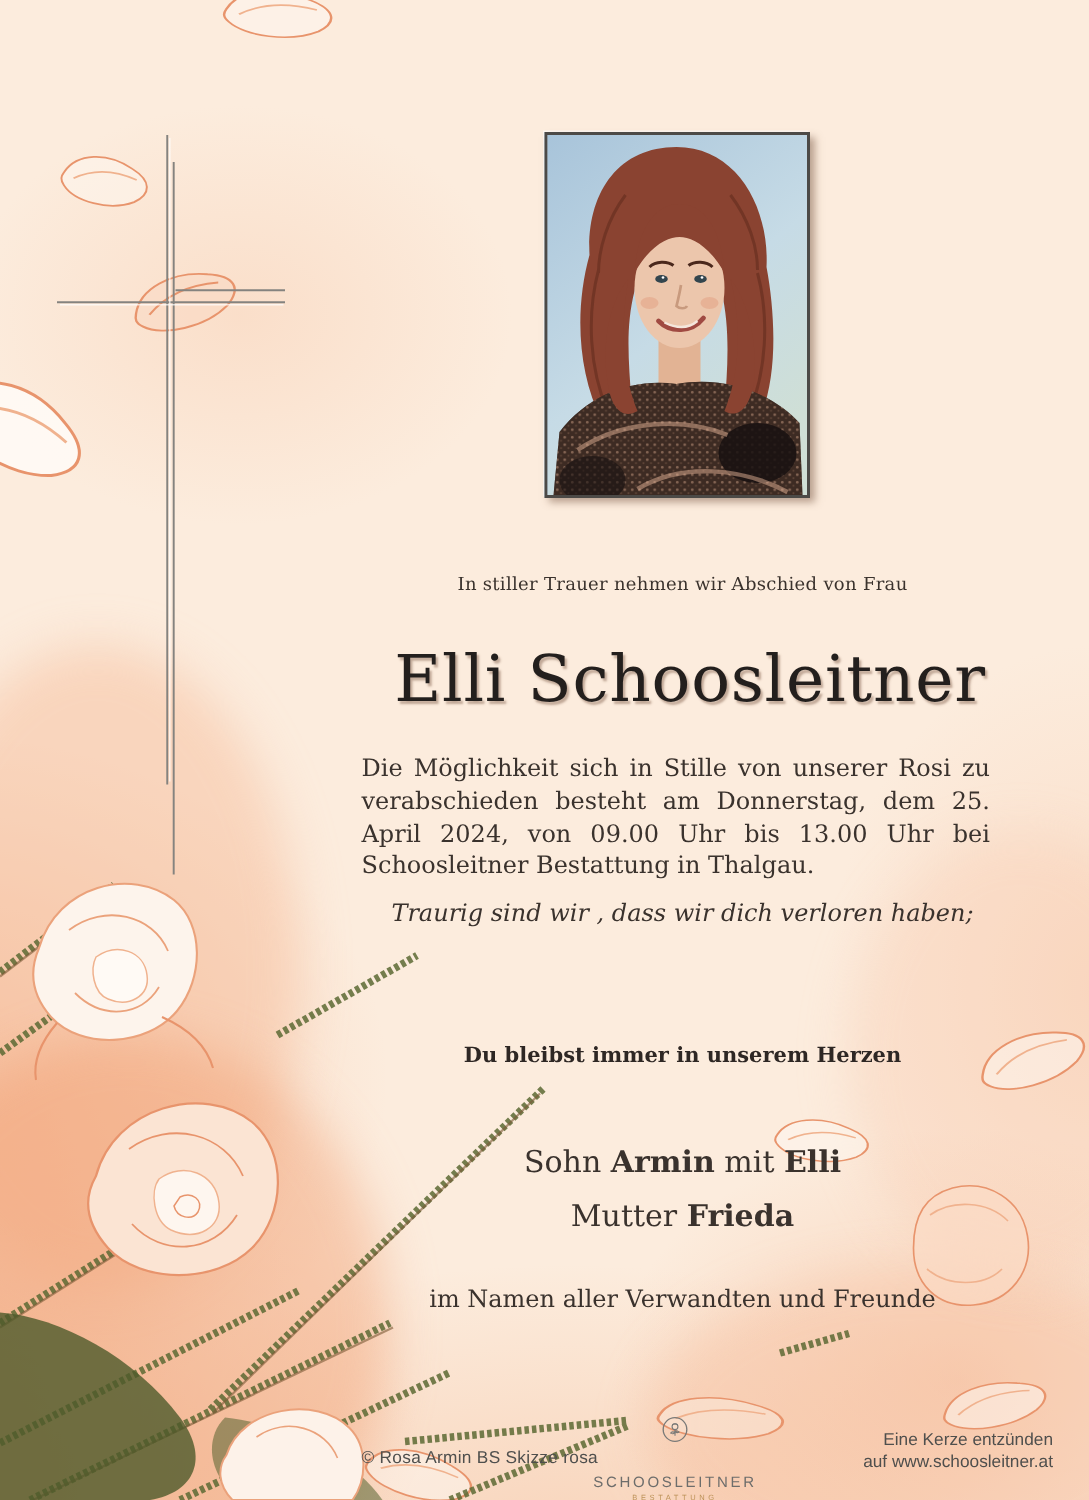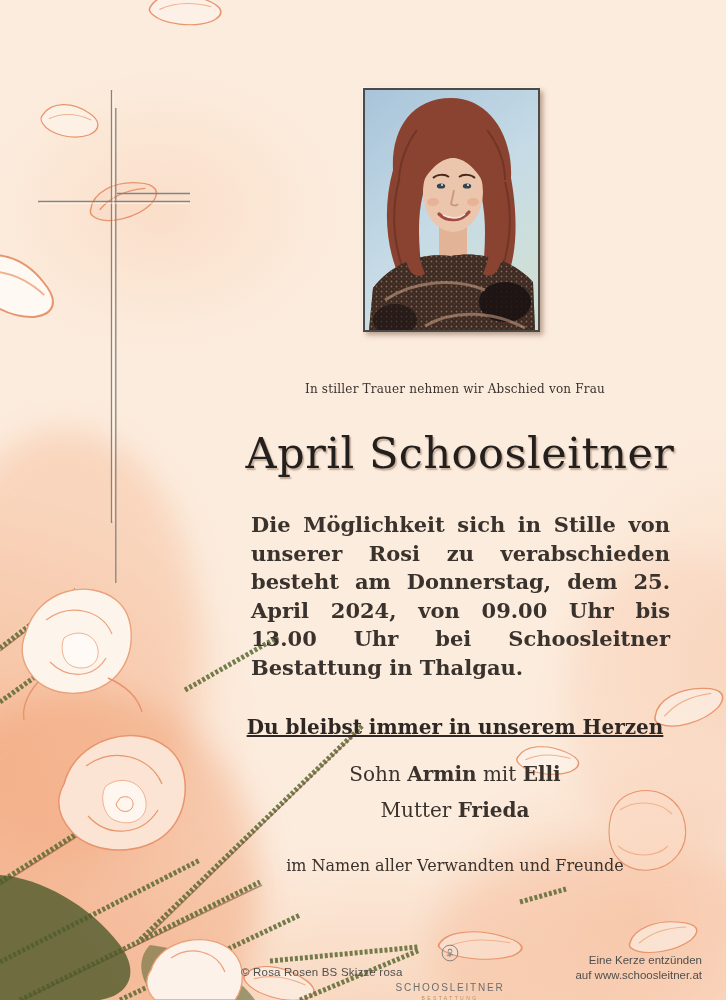--- a/index.html
+++ b/index.html
@@ -31,25 +31,25 @@
     background:#b9cfdf;
   }
   .txt{position:absolute;left:240px;width:430px;text-align:center;}
   .intro{top:382px;font-size:12px;letter-spacing:.2px;color:#3a322d;}
   .name{
     top:428px;left:238px;width:444px;margin:0;
     font-size:43px;font-weight:normal;letter-spacing:.5px;color:#231f1d;
     text-shadow:1.5px 2px 1.5px rgba(120,85,65,.45);
   }
   .announcement{
-    position:absolute;left:237px;top:497px;width:419px;margin:14px;
-    font-size:21px;line-height:1.36;text-align:justify;color:#3a322d;font-weight:bold;
+    position:absolute;left:237px;top:497px;width:419px;margin:4px;
+    font-size:16px;line-height:1.36;text-align:justify;color:#3a322d;
   }
   .poem{top:598px;font-style:italic;font-size:16px;line-height:1.38;color:#3a322d;}
-  .motto{top:715px;font-weight:bold;font-size:20px;color:#2e2724;text-decoration:underline;}
+  .motto{top:696px;font-weight:bold;font-size:14px;color:#2e2724;}
   .fam{font-size:20px;color:#3a322d;}
   .fam-son{top:762px;}
   .fam-mother{top:798px;}
   .closing{top:856px;font-size:16px;color:#3a322d;}
   .footer-left{
     position:absolute;left:241px;top:966px;
     font-family:"Liberation Sans", sans-serif;font-size:11.5px;letter-spacing:.2px;color:#4f4f4d;
   }
   .footer-center{
     position:absolute;left:392px;top:944px;width:116px;text-align:center;
@@ -231,44 +231,45 @@
       <path d="M74,124 C82,132 96,132 104,122" fill="none" stroke="#a04a42" stroke-width="3.2" stroke-linecap="round"></path>
       <path d="M78,125 C86,129 94,129 100,124" fill="none" stroke="#f4e6dc" stroke-width="1.6"></path>
 
       <path d="M54,96 C48,130 50,160 60,184 C50,190 42,182 40,164 C36,136 42,110 54,96 Z" fill="#8a4331"></path>
       <path d="M122,96 C130,128 128,160 118,184 C128,190 136,180 138,162 C140,134 132,108 122,96 Z" fill="#8a4331"></path>
     </svg>
   </div>
 
   <div class="txt intro">In stiller Trauer nehmen wir Abschied von Frau</div>
 
-  <h1 class="txt name">April Schoosleitner</h1>
+  <h1 class="txt name">Elli Schoosleitner</h1>
 
   <p class="announcement">Die Möglichkeit sich in Stille von unserer Rosi zu verabschieden besteht am Donnerstag, dem 25. April 2024, von 09.00 Uhr bis 13.00 Uhr bei Schoosleitner Bestattung in Thalgau.</p>
 
   <div class="txt poem">
+    <div>Traurig sind wir , dass wir dich verloren haben;</div>
   </div>
 
   <div class="txt motto">Du bleibst immer in unserem Herzen</div>
 
   <div class="txt fam fam-son">
     <span>Sohn</span>
     <b>Armin</b>
     <span>mit</span>
     <b>Elli</b>
   </div>
 
   <div class="txt fam fam-mother">
     <span>Mutter</span>
     <b>Frieda</b>
   </div>
 
   <div class="txt closing">im Namen aller Verwandten und Freunde</div>
 
-  <div class="footer-left">© Rosa Rosen BS Skizze rosa</div>
+  <div class="footer-left">© Rosa Armin BS Skizze rosa</div>
 
   <div class="footer-center">
     <svg class="logo-icon" width="18" height="18" viewBox="0 0 24 24">
       <circle cx="12" cy="12" r="10.5" fill="none" stroke="#7a7a78" stroke-width="1.2"></circle>
       <g fill="none" stroke="#7a7a78" stroke-width="1">
         <circle cx="12" cy="9.5" r="2.6"></circle>
         <path d="M9.6,8.2 C10.4,6.6 13.6,6.6 14.4,8.2"></path>
         <path d="M12,12.1 L12,17.5"></path>
         <path d="M12,15 C10.6,13.8 9,13.9 8.2,15.2 C9.4,16 11,15.8 12,15 Z"></path>
         <path d="M12,14 C13.4,12.9 14.9,13.1 15.6,14.3 C14.5,15 13,14.8 12,14 Z"></path>

